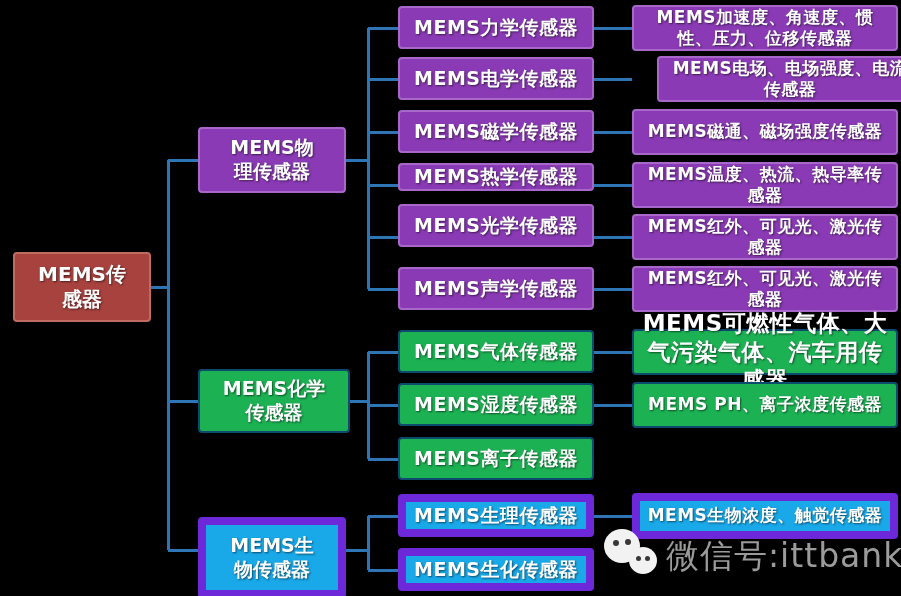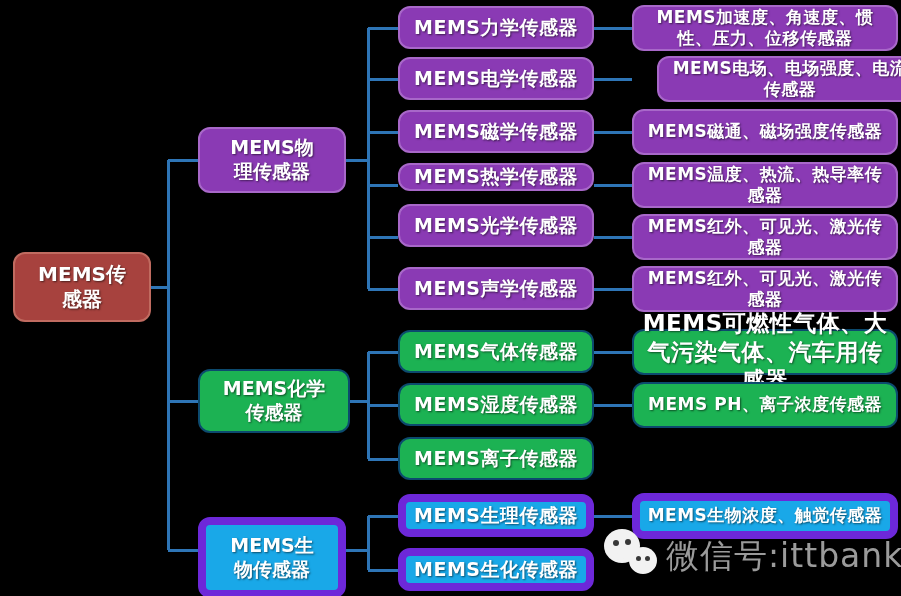--- a/index.html
+++ b/index.html
@@ -3,21 +3,21 @@
 <meta charset="utf-8">
 <title>MEMS</title>
 <style>
   html,body{margin:0;padding:0;background:#000;}
   #canvas{
     position:relative;width:901px;height:596px;background:#000;
     overflow:hidden;font-family:"DejaVu Sans","Liberation Sans",sans-serif;
   }
   .node{
     position:absolute;box-sizing:border-box;display:flex;align-items:center;justify-content:center;
-    text-align:center;color:#fff;font-weight:bold;border-radius:12px;
+    text-align:center;color:#fff;font-weight:bold;border-radius:4px;
     text-shadow:1px 1px 2px rgba(0,0,0,.55);line-height:1.25;z-index:2;
   }
   .rootc{background:#A7423E;border:2px solid #C06B60;padding:0 14px;margin-left:8px;}
   .physical{background:#8A3AB4;border:2px solid #A868C9;}
   .chemical{background:#1CB253;border:2px solid #0c4a6e;}
   .biological{background:#19A8E8;border:8px solid #6d28d9;}
   .cat{padding:0 22px;}
   .mid{padding:0 4px;letter-spacing:.5px;}
   .leaf{padding:0 6px;letter-spacing:.5px;}
   .conn{position:absolute;background:#2E75B6;z-index:1;}

